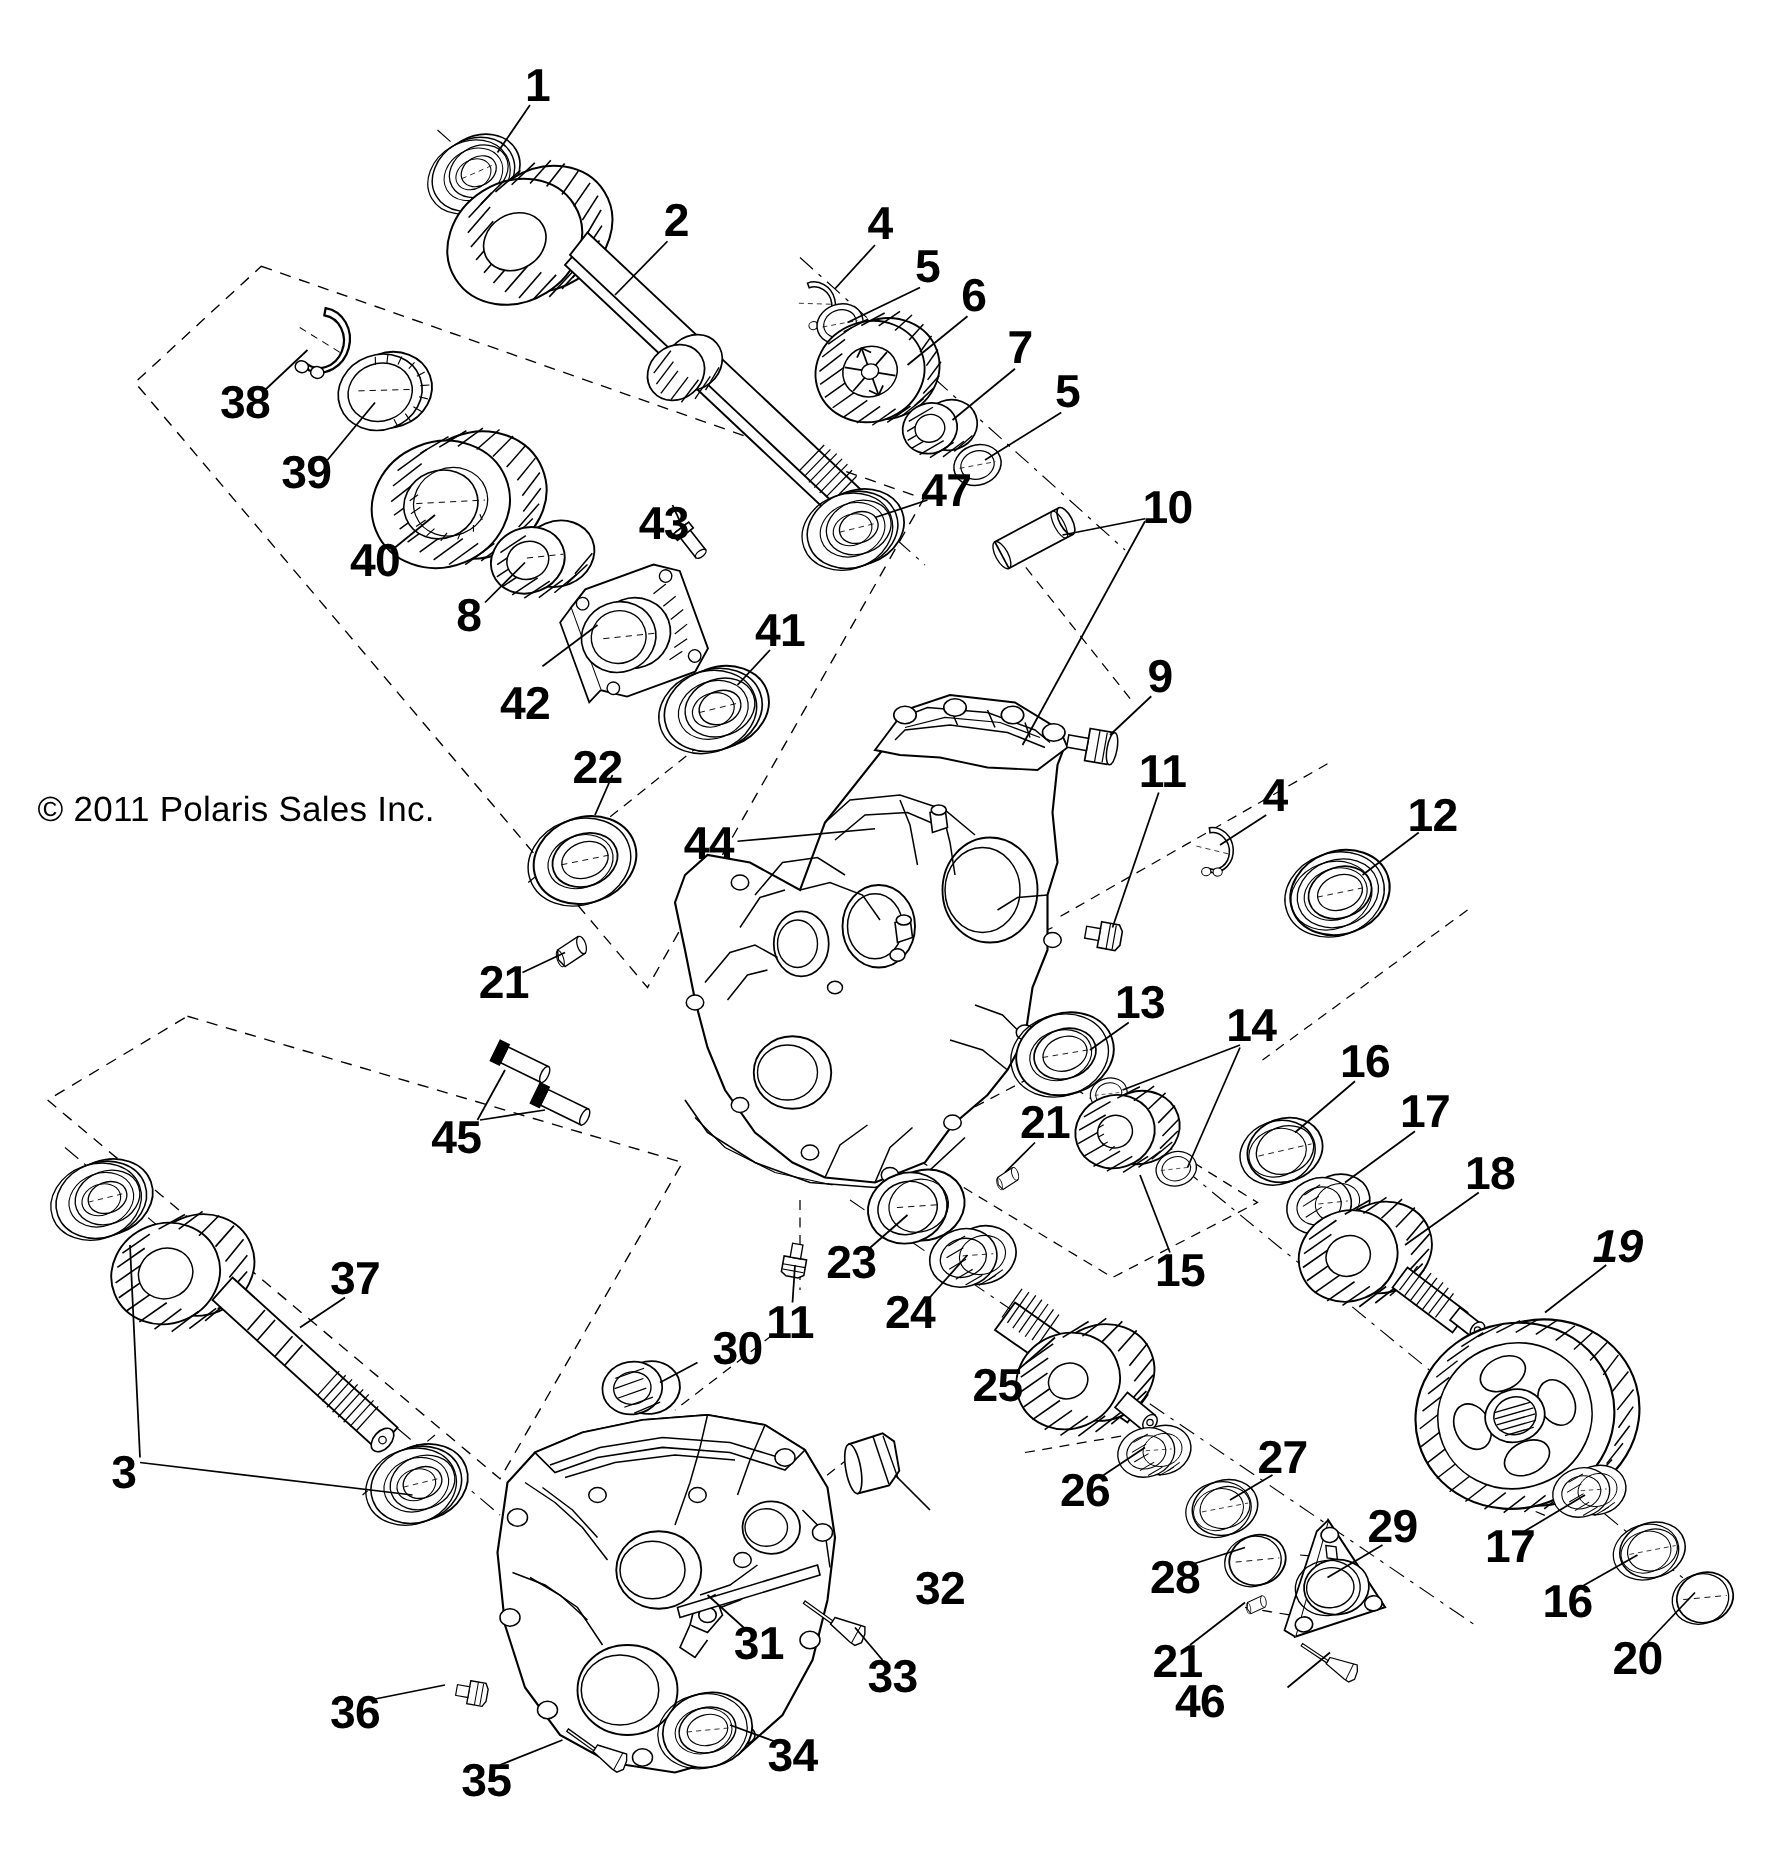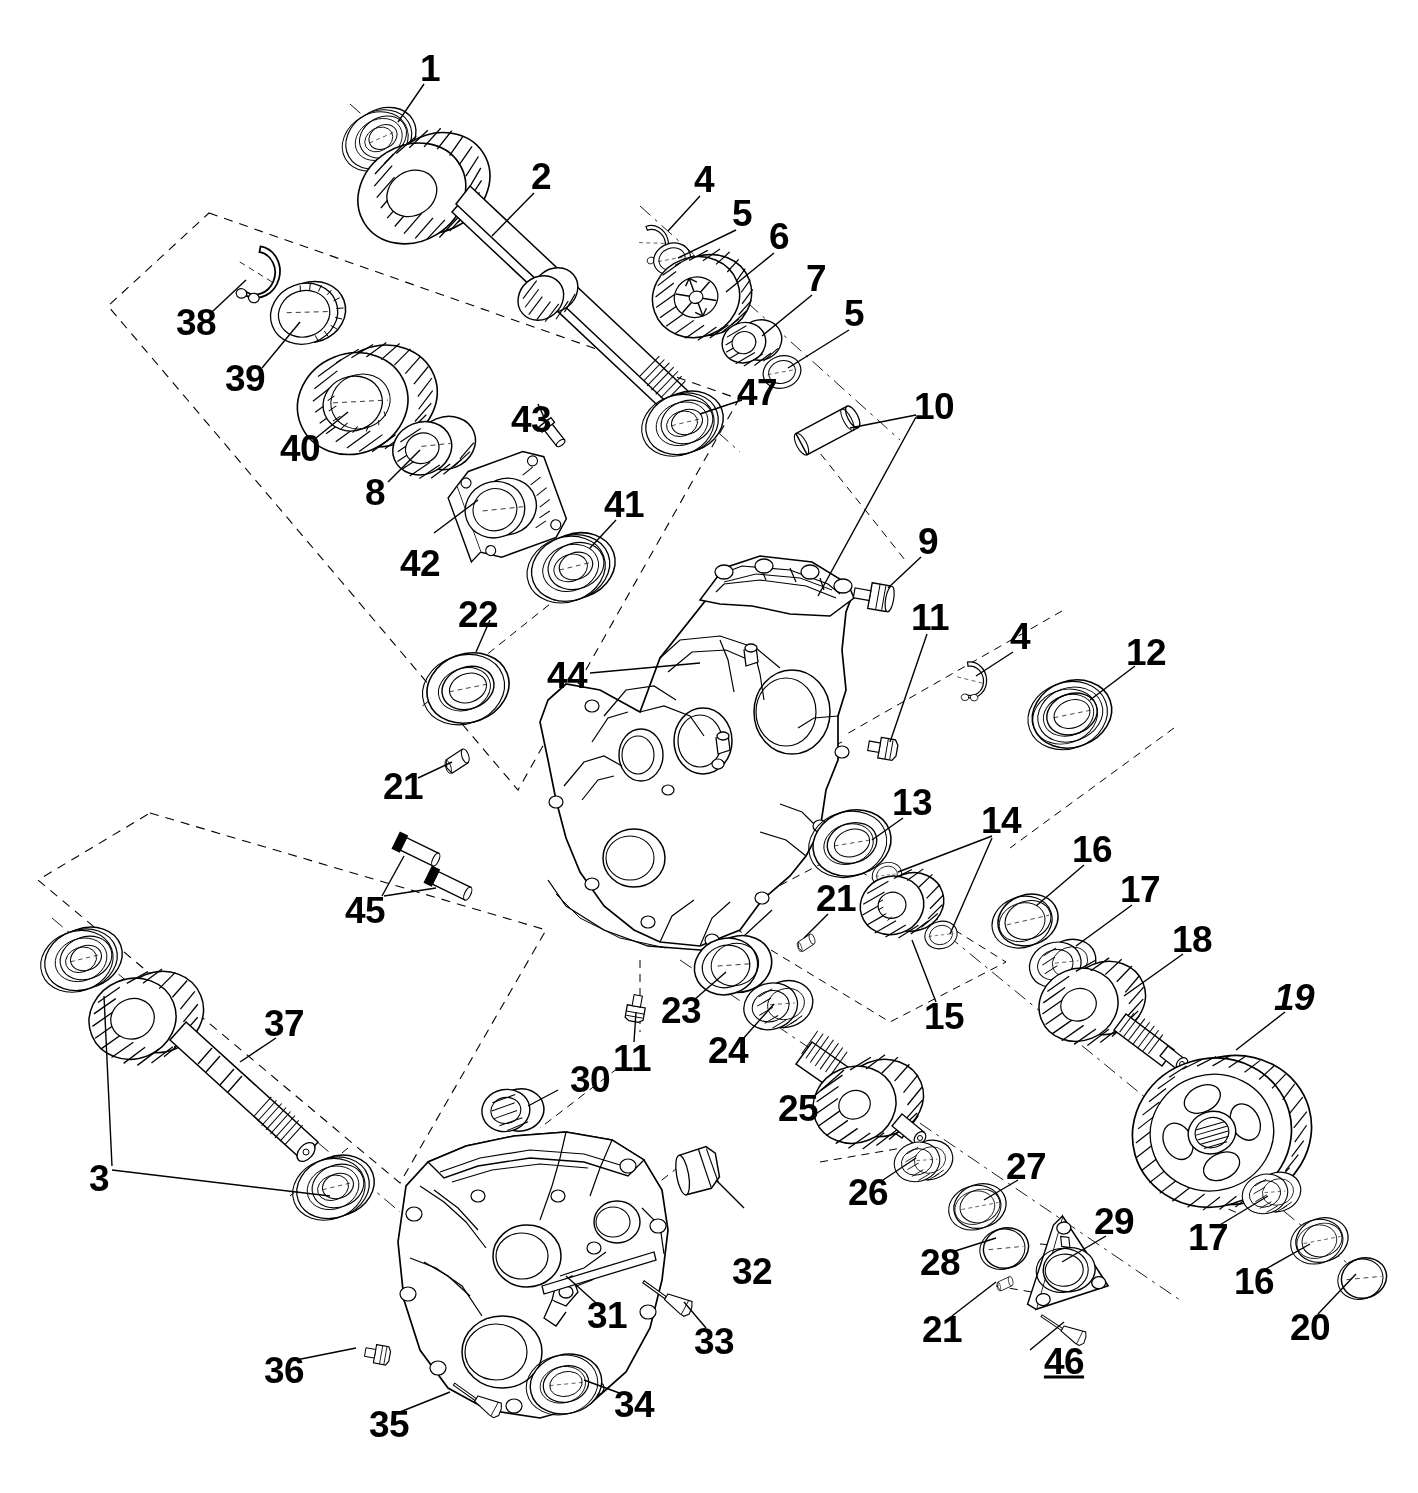--- a/index.html
+++ b/index.html
@@ -988,20 +988,21 @@
       <path d="M112 1166 L104 996"></path>
       <path d="M112 1170 L330 1196"></path>
     </g>
 
     <g stroke="#000" stroke-width="1.4" fill="none">
       <path d="M382 896 L404 856"></path>
       <path d="M384 896 L436 888"></path>
     </g>
   </svg>
 
+  <div id="copyright">© 2011 Polaris Sales Inc.</div>
 
 <div class="callout" style="left: 430px; top: 68px;">1</div>
     <div class="callout" style="left: 541px; top: 176px;">2</div>
     <div class="callout" style="left: 704px; top: 179px;">4</div>
     <div class="callout" style="left: 742px; top: 213px;">5</div>
     <div class="callout" style="left: 779px; top: 236px;">6</div>
     <div class="callout" style="left: 816px; top: 278px;">7</div>
     <div class="callout" style="left: 854px; top: 313px;">5</div>
     <div class="callout" style="left: 757px; top: 392px;">47</div>
     <div class="callout" style="left: 531px; top: 387px; margin-top: 32px;">43</div>
@@ -1030,21 +1031,21 @@
     <div class="callout" style="left: 836px; top: 898px;">21</div>
     <div class="callout" style="left: 681px; top: 1010px;">23</div>
     <div class="callout" style="left: 728px; top: 1050px;">24</div>
     <div class="callout" style="left: 632px; top: 1058px;">11</div>
     <div class="callout" style="left: 798px; top: 1108px;">25</div>
     <div class="callout" style="left: 868px; top: 1192px;">26</div>
     <div class="callout" style="left: 1026px; top: 1166px;">27</div>
     <div class="callout" style="left: 940px; top: 1262px;">28</div>
     <div class="callout" style="left: 1114px; top: 1221px;">29</div>
     <div class="callout" style="left: 942px; top: 1329px;">21</div>
-    <div class="callout" style="left: 1064px; top: 1361px; text-decoration: underline;">46</div>
+    <div class="callout" style="left: 960px; top: 1361px;">46</div>
     <div class="callout" style="left: 1208px; top: 1237px;">17</div>
     <div class="callout" style="left: 1254px; top: 1281px;">16</div>
     <div class="callout" style="left: 1310px; top: 1327px;">20</div>
     <div class="callout" style="left: 99px; top: 1178px;">3</div>
     <div class="callout" style="left: 284px; top: 1023px;">37</div>
     <div class="callout" style="left: 570px; top: 1079px; margin-left: 20px;">30</div>
     <div class="callout" style="left: 752px; top: 1271px;">32</div>
     <div class="callout" style="left: 607px; top: 1315px;">31</div>
     <div class="callout" style="left: 714px; top: 1341px;">33</div>
     <div class="callout" style="left: 634px; top: 1404px;">34</div>

